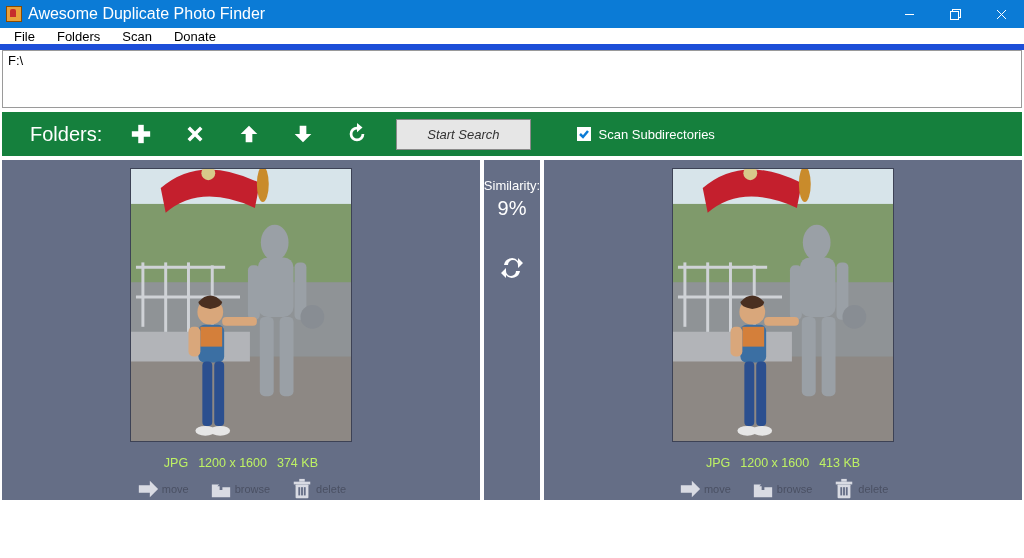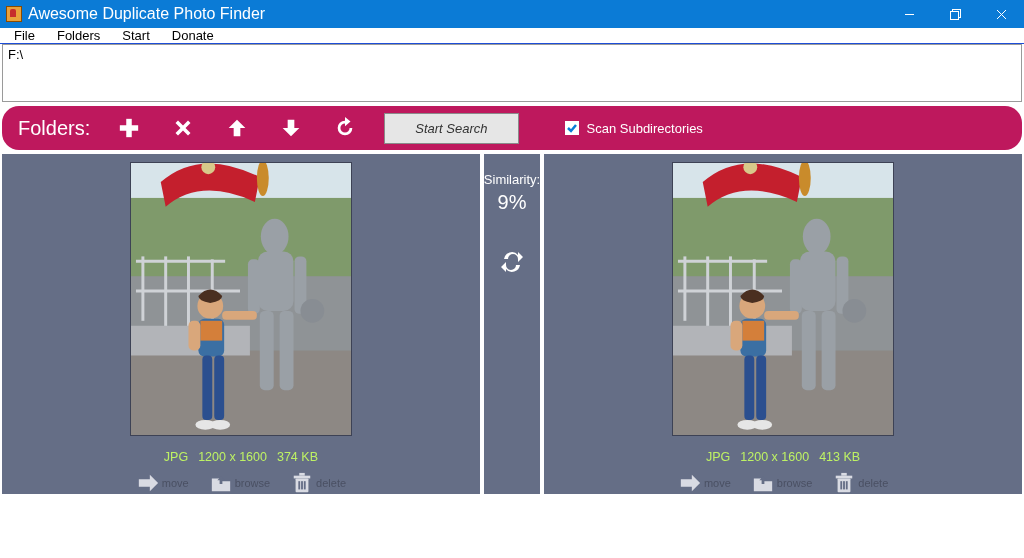--- a/index.html
+++ b/index.html
@@ -4,24 +4,24 @@
 <style>
   * { box-sizing: border-box; margin: 0; padding: 0; }
   body { font-family: "Segoe UI", Tahoma, sans-serif; font-size: 13px; background: #fff; width: 1024px; height: 558px; overflow: hidden; }
   .titlebar { background: #0b7bd6; color: #fff; height: 28px; display: flex; align-items: center; padding: 0 0 0 6px; }
   .titlebar .app-icon { width: 16px; height: 16px; background: #e9a13b; border: 1px solid #8a4b00; margin-right: 6px; position: relative; }
   .titlebar .app-icon::before { content:""; position:absolute; left:3px; top:2px; width:6px; height:8px; background:#c72c2c; border-radius:2px 2px 0 0; }
   .titlebar .title { font-size: 16px; }
   .winctrls { margin-left: auto; display: flex; height: 100%; }
   .winbtn { width: 46px; display: flex; align-items: center; justify-content: center; color: #fff; }
   .winbtn svg { width: 11px; height: 11px; stroke: #fff; stroke-width: 1; fill: none; }
-  .menubar { background: #fff; height: 16px; display: flex; align-items: center; padding: 0 4px; gap: 2px; border-bottom: 1px solid #1d4ed8; }
+  .menubar { background: #fff; height: 22px; display: flex; align-items: center; padding: 0 4px; gap: 2px; border-bottom: 6px solid #1d4ed8; }
   .menubar .menuitem { padding: 2px 10px; font-size: 13px; color: #000; }
   .pathbox { border: 1px solid #9a9a9a; margin: 0 2px 0 2px; height: 58px; padding: 2px 5px; font-size: 13px; background:#fff; }
-  .toolbar { background: #be185d; height: 44px; margin: 4px 2px 0 2px; display: flex; align-items: center; padding: 0 16px; gap: 26px; color:#fff;border-radius:17px; }
+  .toolbar { background: #15803d; height: 44px; margin: 4px 2px 0 2px; display: flex; align-items: center; padding: 0 28px; gap: 26px; color:#fff; }
   .toolbar .label { font-size: 20px; font-weight: 400; }
   .toolbar .icogroup { display: flex; align-items: center; gap: 28px; }
   .iconbtn { width: 26px; height: 26px; display:flex; align-items:center; justify-content:center; cursor:pointer; }
   .iconbtn svg { fill:#fff; }
   .startsearch { background: #e6e6e6; color:#333; border: 1px solid #8a8a8a; padding: 7px 30px; font-size: 13px; cursor:pointer;font-style:italic; }
   .chkwrap { display:flex; align-items:center; gap:8px; font-size:13px; margin-left:20px; }
   .chk { width:14px; height:14px; background:#fff; display:flex; align-items:center; justify-content:center; }
   .chk svg { width:10px; height:10px; stroke:#0b7bd6; stroke-width:2.5; fill:none; }
   .mainrow { display:flex; margin:4px 2px 0 2px; }
   .panel { background:#656e86; height:340px; flex:1; display:flex; flex-direction:column; align-items:center; padding-top:8px; }
@@ -64,21 +64,21 @@
           <line x1="1" y1="1" x2="10" y2="10"></line>
           <line x1="10" y1="1" x2="1" y2="10"></line>
         </svg>
     </div>
   </div>
 </div>
 
 <div class="menubar">
   <div class="menuitem">File</div>
   <div class="menuitem">Folders</div>
-  <div class="menuitem">Start</div>
+  <div class="menuitem">Scan</div>
   <div class="menuitem">Donate</div>
 </div>
 
 <div class="pathbox">
   <div>F:\</div>
 </div>
 
 <div class="toolbar">
   <div class="label">Folders:</div>
   <div class="icogroup">

